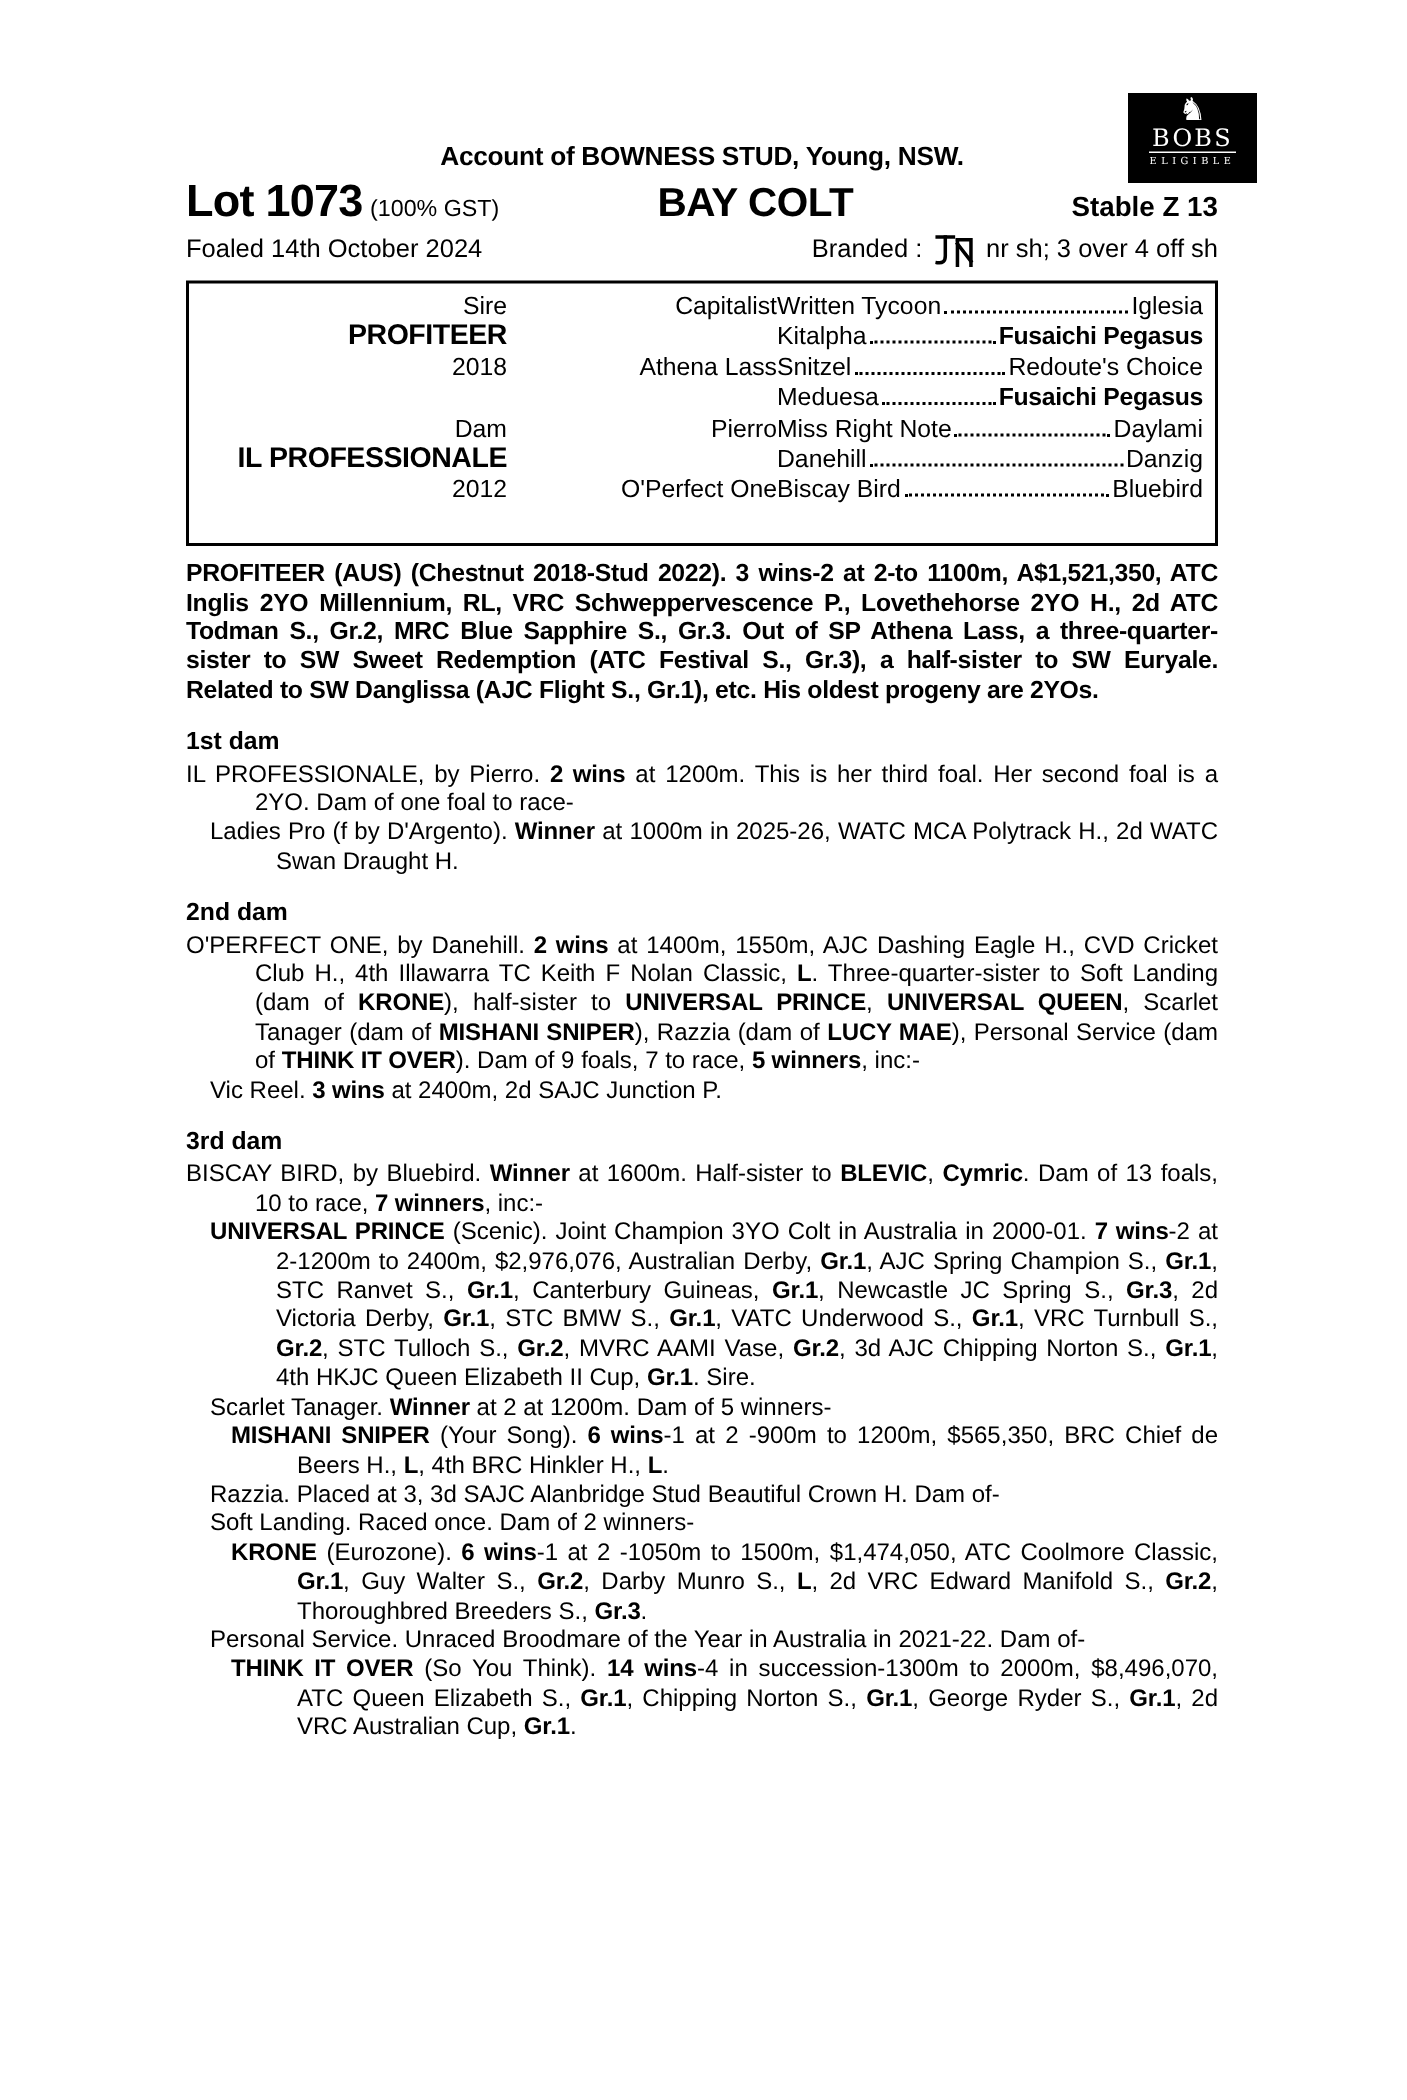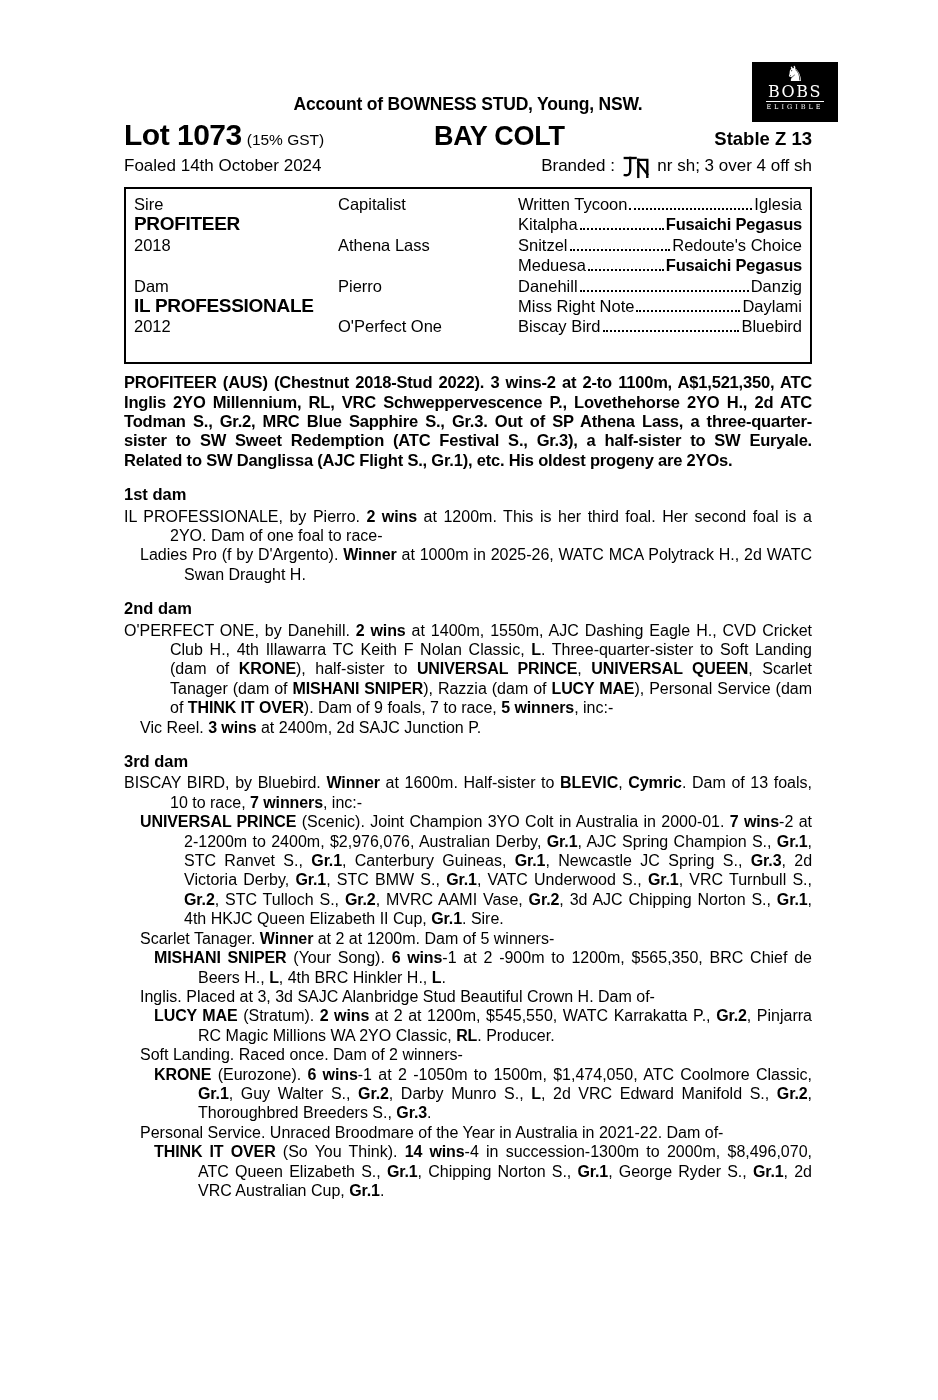--- a/index.html
+++ b/index.html
@@ -29,21 +29,21 @@
   .colt-title{flex:1;text-align:center;font-weight:bold;font-size:27px;letter-spacing:-0.3px;padding-right:40px;}
   .stable{font-weight:bold;font-size:18.5px;white-space:nowrap;}
   .foaled-row{display:flex;justify-content:space-between;align-items:center;margin-top:3px;font-size:17px;line-height:22px;}
   .branded{display:flex;align-items:center;white-space:pre;}
   .brand-mark{margin:0 3px -2px 3px;}
   
   .ped-box{margin-top:10px;border:2.5px solid #000;padding:5px 8px;display:flex;font-size:16.5px;line-height:20.4px;}
   .ped-c1{width:204px;}
   .ped-c2{width:180px;}
   .ped-c3{flex:1;}
-  .ped-line{height:20.4px;white-space:nowrap;overflow:hidden;}
+  .ped-line{height:20.4px;white-space:nowrap;overflow:hidden;text-align:right;}
   .ped-name{font-weight:bold;font-size:19px;letter-spacing:-0.3px;}
   .lead-row{display:flex;align-items:baseline;height:20.4px;}
   .lead-row .ln{white-space:nowrap;}
   .lead-row .dots{flex:1;border-bottom:2px dotted #000;margin:0 2px 3px 2px;min-width:8px;}
   .lead-row .rn{white-space:nowrap;}
   .lead-row.bold-right .rn{font-weight:bold;letter-spacing:-0.2px;}
   
   .sire-note{margin-top:9px;font-weight:bold;font-size:16.5px;line-height:19.4px;text-align:justify;letter-spacing:-0.2px;}
   .dam-heading{font-weight:bold;font-size:16.5px;line-height:19.4px;margin-top:15px;margin-bottom:2px;}
   .para{font-size:16px;line-height:19.4px;text-align:justify;}
@@ -60,21 +60,21 @@
   <div class="bobs-logo">
     <span class="bobs-horse">♞</span>
     <span class="bobs-word">BOBS</span>
     <span class="bobs-sub">ELIGIBLE</span>
   </div>
 
   <div class="account">Account of BOWNESS STUD, Young, NSW.</div>
 
   <div class="lot-row">
     <span class="lot-label">Lot 1073</span>
-    <span class="gst">(15% GST)</span>
+    <span class="gst">(100% GST)</span>
     <span class="colt-title">BAY COLT</span>
     <span class="stable">Stable Z 13</span>
   </div>
 
   <div class="foaled-row">
     <span>Foaled 14th October 2024</span>
     <span class="branded"><span>Branded : </span><svg class="brand-mark" width="27" height="24" viewBox="0 0 30 26">
           <g fill="none" stroke="#000" stroke-width="2.6" stroke-linecap="square">
             <path d="M2 3 H14"></path>
             <path d="M8 3 V17 Q8 23 2 22"></path>
@@ -121,28 +121,28 @@
           <span class="ln">Snitzel</span>
           <span class="dots"></span>
           <span class="rn">Redoute's Choice</span>
         </div>
       <div class="lead-row bold-right">
           <span class="ln">Meduesa</span>
           <span class="dots"></span>
           <span class="rn">Fusaichi Pegasus</span>
         </div>
       <div class="lead-row">
+          <span class="ln">Miss Right Note</span>
+          <span class="dots"></span>
+          <span class="rn">Daylami</span>
+        </div>
+      <div class="lead-row">
           <span class="ln">Danehill</span>
           <span class="dots"></span>
           <span class="rn">Danzig</span>
-        </div>
-      <div class="lead-row">
-          <span class="ln">Miss Right Note</span>
-          <span class="dots"></span>
-          <span class="rn">Daylami</span>
         </div>
       <div class="lead-row">
           <span class="ln">Biscay Bird</span>
           <span class="dots"></span>
           <span class="rn">Bluebird</span>
         </div>
     </div>
   </div>
 
   <div class="sire-note">PROFITEER (AUS) (Chestnut 2018-Stud 2022). 3 wins-2 at 2-to 1100m, A$1,521,350, ATC Inglis 2YO Millennium, RL, VRC Schweppervescence P., Lovethehorse 2YO H., 2d ATC Todman S., Gr.2, MRC Blue Sapphire S., Gr.3. Out of SP Athena Lass, a three-quarter-sister to SW Sweet Redemption (ATC Festival S., Gr.3), a half-sister to SW Euryale. Related to SW Danglissa (AJC Flight S., Gr.1), etc. His oldest progeny are 2YOs.</div>
@@ -153,20 +153,19 @@
 
   <div class="dam-heading">2nd dam</div>
   <div class="para p0">O'PERFECT ONE, by Danehill. <b>2 wins</b> at 1400m, 1550m, AJC Dashing Eagle H., CVD Cricket Club H., 4th Illawarra TC Keith F Nolan Classic, <b>L</b>. Three-quarter-sister to Soft Landing (dam of <b>KRONE</b>), half-sister to <b>UNIVERSAL PRINCE</b>, <b>UNIVERSAL QUEEN</b>, Scarlet Tanager (dam of <b>MISHANI SNIPER</b>), Razzia (dam of <b>LUCY MAE</b>), Personal Service (dam of <b>THINK IT OVER</b>). Dam of 9 foals, 7 to race, <b>5 winners</b>, inc:-</div>
   <div class="para p1">Vic Reel. <b>3 wins</b> at 2400m, 2d SAJC Junction P.</div>
 
   <div class="dam-heading">3rd dam</div>
   <div class="para p0">BISCAY BIRD, by Bluebird. <b>Winner</b> at 1600m. Half-sister to <b>BLEVIC</b>, <b>Cymric</b>. Dam of 13 foals, 10 to race, <b>7 winners</b>, inc:-</div>
   <div class="para p1"><b>UNIVERSAL PRINCE</b> (Scenic). Joint Champion 3YO Colt in Australia in 2000-01. <b>7 wins</b>-2 at 2-1200m to 2400m, $2,976,076, Australian Derby, <b>Gr.1</b>, AJC Spring Champion S., <b>Gr.1</b>, STC Ranvet S., <b>Gr.1</b>, Canterbury Guineas, <b>Gr.1</b>, Newcastle JC Spring S., <b>Gr.3</b>, 2d Victoria Derby, <b>Gr.1</b>, STC BMW S., <b>Gr.1</b>, VATC Underwood S., <b>Gr.1</b>, VRC Turnbull S., <b>Gr.2</b>, STC Tulloch S., <b>Gr.2</b>, MVRC AAMI Vase, <b>Gr.2</b>, 3d AJC Chipping Norton S., <b>Gr.1</b>, 4th HKJC Queen Elizabeth II Cup, <b>Gr.1</b>. Sire.</div>
   <div class="para p1">Scarlet Tanager. <b>Winner</b> at 2 at 1200m. Dam of 5 winners-</div>
   <div class="para p2"><b>MISHANI SNIPER</b> (Your Song). <b>6 wins</b>-1 at 2 -900m to 1200m, $565,350, BRC Chief de Beers H., <b>L</b>, 4th BRC Hinkler H., <b>L</b>.</div>
-  <div class="para p1">Inglis. Placed at 3, 3d SAJC Alanbridge Stud Beautiful Crown H. Dam of-</div>
-  <div class="para p2"><b>LUCY MAE</b> (Stratum). <b>2 wins</b> at 2 at 1200m, $545,550, WATC Karrakatta P., <b>Gr.2</b>, Pinjarra RC Magic Millions WA 2YO Classic, <b>RL</b>. Producer.</div>
+  <div class="para p1">Razzia. Placed at 3, 3d SAJC Alanbridge Stud Beautiful Crown H. Dam of-</div>
   <div class="para p1">Soft Landing. Raced once. Dam of 2 winners-</div>
   <div class="para p2"><b>KRONE</b> (Eurozone). <b>6 wins</b>-1 at 2 -1050m to 1500m, $1,474,050, ATC Coolmore Classic, <b>Gr.1</b>, Guy Walter S., <b>Gr.2</b>, Darby Munro S., <b>L</b>, 2d VRC Edward Manifold S., <b>Gr.2</b>, Thoroughbred Breeders S., <b>Gr.3</b>.</div>
   <div class="para p1">Personal Service. Unraced Broodmare of the Year in Australia in 2021-22. Dam of-</div>
   <div class="para p2"><b>THINK IT OVER</b> (So You Think). <b>14 wins</b>-4 in succession-1300m to 2000m, $8,496,070, ATC Queen Elizabeth S., <b>Gr.1</b>, Chipping Norton S., <b>Gr.1</b>, George Ryder S., <b>Gr.1</b>, 2d VRC Australian Cup, <b>Gr.1</b>.</div>
 
 </div>
 
 </body></html>

